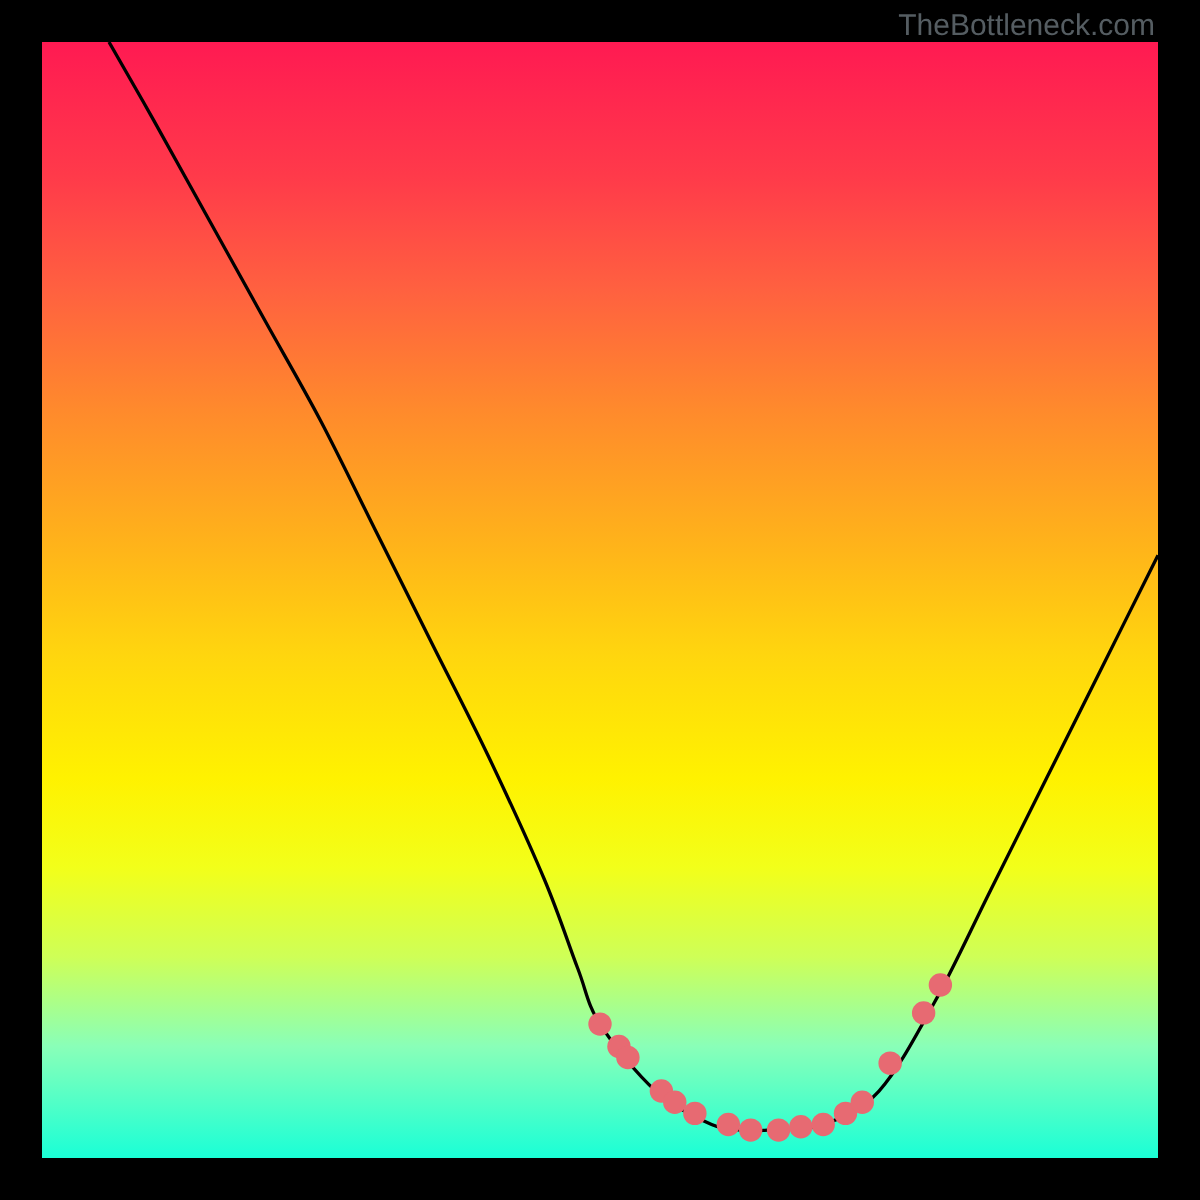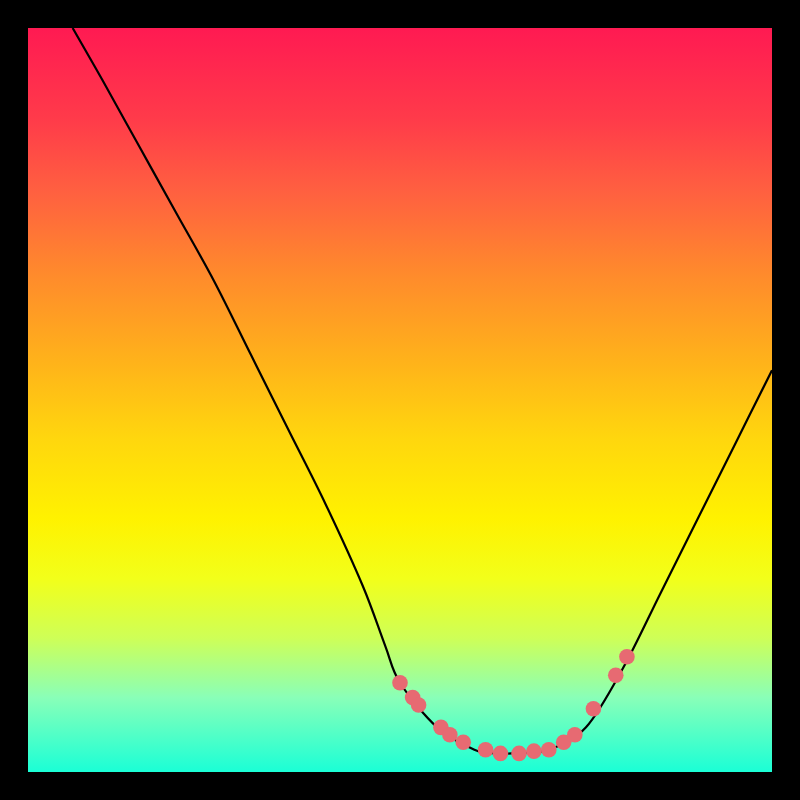--- a/index.html
+++ b/index.html
@@ -72,13 +72,14 @@
           <circle cx="505.92" cy="723.168" r="7.8" fill="#e76a72"></circle>
           <circle cx="520.8" cy="721.68" r="7.8" fill="#e76a72"></circle>
           <circle cx="535.68" cy="714.24" r="7.8" fill="#e76a72"></circle>
           <circle cx="546.84" cy="706.8" r="7.8" fill="#e76a72"></circle>
           <circle cx="565.44" cy="680.76" r="7.8" fill="#e76a72"></circle>
           <circle cx="587.76" cy="647.28" r="7.8" fill="#e76a72"></circle>
           <circle cx="598.9200000000001" cy="628.6800000000001" r="7.8" fill="#e76a72"></circle>
         </g>
     </svg>
   </div>
+  <div class="attrib">TheBottleneck.com</div>
 </div>
 
 </body></html>

